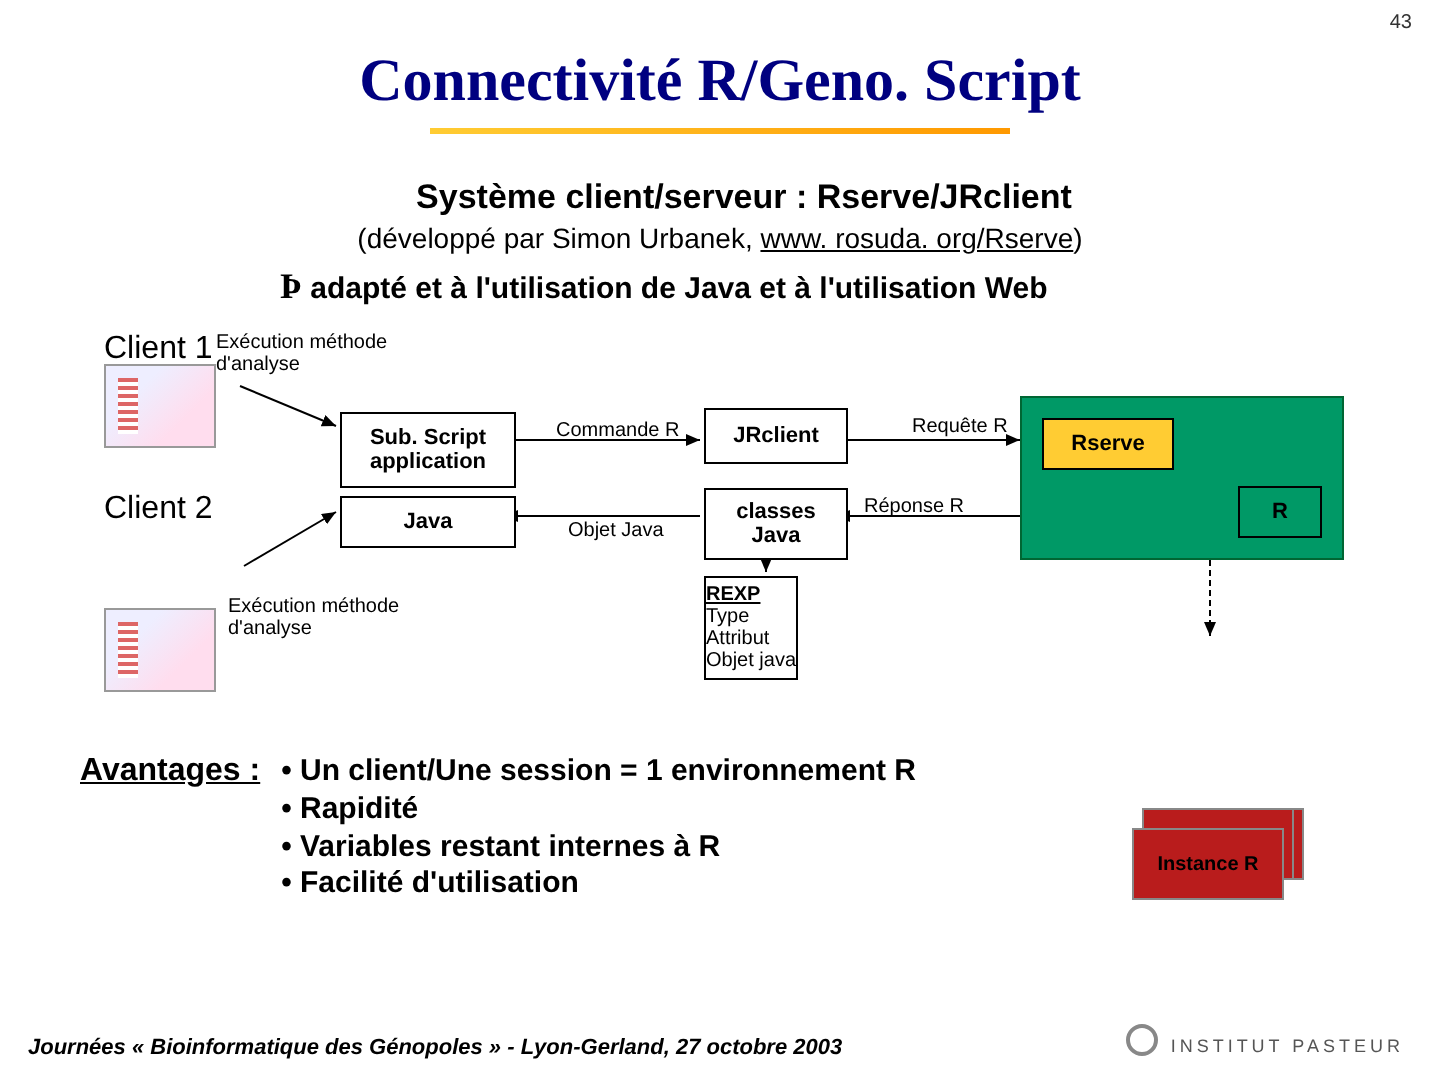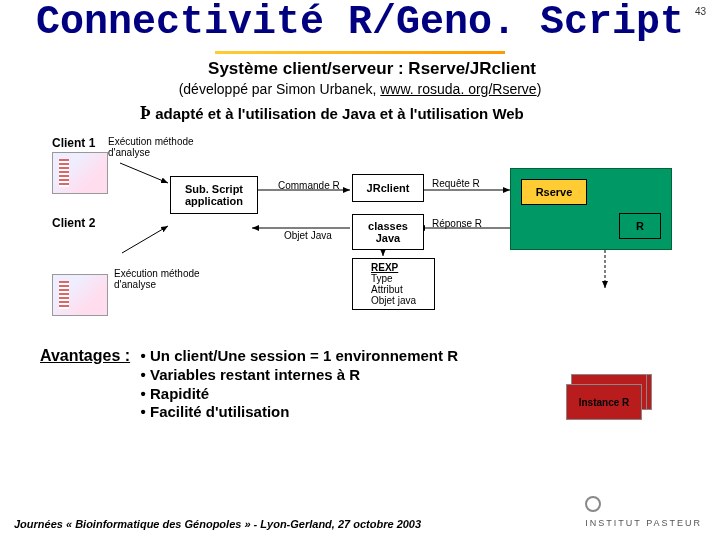--- a/index.html
+++ b/index.html
@@ -13,38 +13,38 @@
     overflow: hidden;
   }
   .page-num {
     position: absolute;
     top: 6px;
     right: 14px;
     font-size: 10px;
     color: #333;
   }
   .title {
-    font-family: Liberation Mono, monospace;
+    font-family: Liberation Serif, serif;
     font-weight: bold;
-    font-size: 40px;
+    font-size: 30px;
     color: #000080;
     text-align: center;
-    margin-top: 0;
+    margin-top: 24px;
   }
   .title-underline {
     width: 290px;
     height: 3px;
     margin: 6px auto 0;
     background: linear-gradient(to right, #ffcc33, #ff9900);
   }
   .subtitle {
     text-align: center;
     font-size: 17px;
     font-weight: bold;
-    margin-top: 5px;
+    margin-top: 22px;
     padding-left: 24px;
   }
   .developed {
     text-align: center;
     font-size: 14px;
     margin-top: 2px;
   }
   .developed .link { text-decoration: underline; }
   .adapt {
     font-size: 15px;
@@ -52,21 +52,21 @@
     margin-top: 6px;
     margin-left: 140px;
   }
   .arrow-sym { font-family: "Times New Roman", serif; font-size:18px; }
   .diagram {
     position: relative;
     height: 215px;
     margin-top: 4px;
   }
   .abs { position: absolute; }
-  .client-lbl { font-weight: bold; font-size: 12px; }
+  .client-lbl { font-weight: normal; font-size: 16px; }
   .exec { font-size: 10px; }
   .thumb {
     width: 54px; height: 40px;
     border: 1px solid #999;
     background: linear-gradient(135deg,#eef 30%,#fde 70%);
     position: relative;
   }
   .thumb::after{
     content:"";position:absolute;left:6px;top:6px;width:10px;height:28px;
     background:repeating-linear-gradient(#d66,#d66 2px,#fff 2px,#fff 4px);
@@ -85,21 +85,21 @@
     background:#009966;
   }
   .rserve-box, .r-box {
     border:1px solid #000;
     font-size:11px;font-weight:bold;
     display:flex;align-items:center;justify-content:center;
   }
   .rserve-box{ background:#ffcc33; }
   .r-box{ background:#009966; color:#000; }
   .rexp {
-    border:1px solid #000; padding:3px 18px; font-size:10px;
+    border:1px solid #000; padding:3px 0; font-size:10px;
     background:#fff;
   }
   .rexp .hdr{ font-weight:bold; text-decoration:underline; }
   .instance-stack{
     width:84px;height:44px;position:relative;
   }
   .instance-stack .s{
     position:absolute;border:1px solid #888;background:#b91c1c;
     width:74px;height:34px;font-size:10px;font-weight:bold;
     display:flex;align-items:center;justify-content:center;
@@ -113,21 +113,21 @@
     display:inline-block;font-size:15px;font-weight:bold;margin-left:6px;
   }
   .advant-list div{ line-height:1.25; }
   .footer{
     position:absolute;left:14px;bottom:10px;
     font-size:11px;font-style:italic;font-weight:bold;
   }
   .logo{
     position:absolute;right:18px;bottom:12px;
     font-size:9px;letter-spacing:2px;color:#555;
-    display:flex;align-items:flex-start;gap:6px;flex-direction:column;
+    display:flex;align-items:flex-end;gap:6px;
   }
   .logo .dot{width:12px;height:12px;border:2px solid #888;border-radius:50%;}
   svg.arrows{position:absolute;left:0;top:0;pointer-events:none;}
 </style>
 </head>
 <body>
 
 <div class="page-num">43</div>
 
 <div class="title">Connectivité R/Geno. Script</div>
@@ -160,28 +160,29 @@
 
   <div class="abs client-lbl" style="left:52px;top:8px">Client 1</div>
   <div class="abs exec" style="left:108px;top:8px;width:100px">Exécution méthode d'analyse</div>
   <div class="abs thumb" style="left:52px;top:24px"></div>
 
   <div class="abs client-lbl" style="left:52px;top:88px">Client 2</div>
   <div class="abs thumb" style="left:52px;top:104px"></div>
   <div class="abs exec" style="left:114px;top:140px;width:100px">Exécution méthode d'analyse</div>
 
   <div class="abs box" style="left:170px;top:48px;width:78px;height:32px">Sub. Script application</div>
+  <div class="abs box" style="left:170px;top:90px;width:78px;height:20px">Java</div>
 
   <div class="abs flow-lbl" style="left:278px;top:52px">Commande R</div>
   <div class="abs flow-lbl" style="left:284px;top:102px">Objet Java</div>
 
   <div class="abs box" style="left:352px;top:86px;width:62px;height:30px">classes Java</div>
   <div class="abs box" style="left:352px;top:46px;width:62px;height:22px">JRclient</div>
 
-  <div class="abs flow-lbl" style="left:432px;top:50px">Requête R</div>
+  <div class="abs flow-lbl" style="left:456px;top:50px">Requête R</div>
   <div class="abs flow-lbl" style="left:432px;top:90px">Réponse R</div>
 
   <div class="abs rserve-grp" style="left:510px;top:40px;width:160px;height:80px">
     <div class="rserve-box" style="position:absolute;left:10px;top:10px;width:64px;height:24px">Rserve</div>
     <div class="r-box" style="position:absolute;right:10px;top:44px;width:40px;height:24px">R</div>
   </div>
 
   <div class="abs rexp" style="left:352px;top:130px">
     <div class="hdr">REXP</div>
     <div>Type</div>
@@ -193,22 +194,22 @@
     <div class="s" style="left:10px;top:0"></div>
     <div class="s" style="left:5px;top:5"></div>
     <div class="s" style="left:0;top:10px">Instance R</div>
   </div>
 </div>
 
 <div style="margin-left:40px;margin-top:4px">
   <span class="advant-hdr">Avantages :</span>
   <div class="advant-list">
     <div>• Un client/Une session = 1 environnement R</div>
+    <div>• Rapidité</div>
     <div>• Variables restant internes à R</div>
-    <div>• Rapidité</div>
     <div>• Facilité d'utilisation</div>
   </div>
 </div>
 
 <div class="footer">Journées « Bioinformatique des Génopoles » - Lyon-Gerland, 27 octobre 2003</div>
 <div class="logo">
   <span class="dot"></span>
   <span>INSTITUT PASTEUR</span>
 </div>
 

